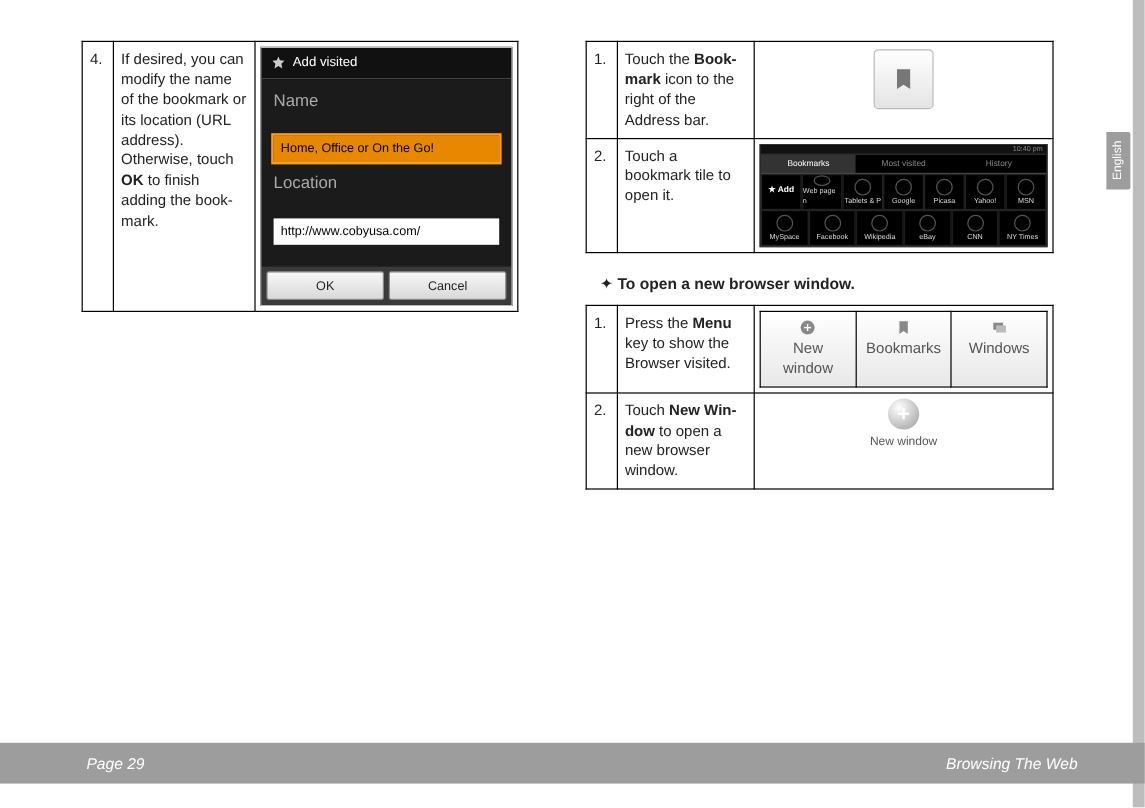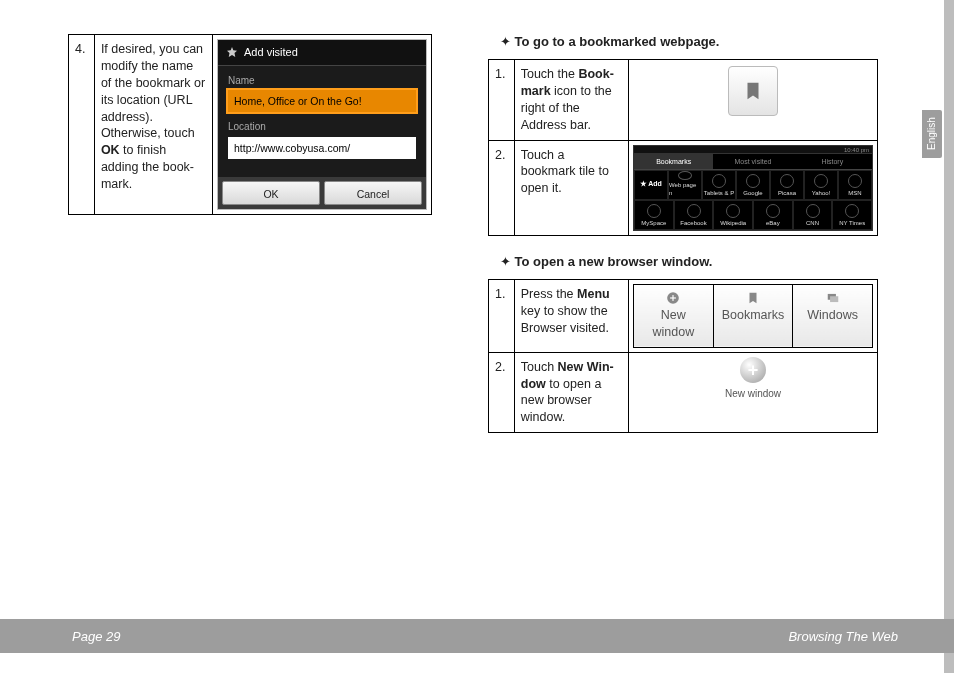--- a/index.html
+++ b/index.html
@@ -53,21 +53,21 @@
     color: #fff;
   }
   .bm-title {
     display: flex; align-items: center; gap: 6px;
     padding: 5px 8px;
     background: #111;
     border-bottom: 1px solid #444;
   }
   .bm-title svg { width: 12px; height: 12px; fill: #ccc; }
   .bm-body { padding: 8px 10px 10px; background: #1b1b1b; }
-  .bm-label { color: #aaa; font-size: 10px; margin-bottom: 3px; }
+  .bm-label { color: #aaa; font-size: 14px; margin-bottom: 20px; }
   .bm-input {
     width: 100%; height: 22px; line-height: 22px;
     padding: 0 6px; margin-bottom: 8px;
     font-size: 10.5px; border: none;
   }
   .bm-input.active { background: #e88700; color: #000; outline: 2px solid #ff9e1b; }
   .bm-input.normal { background: #fff; color: #000; }
   .bm-btns { display: flex; gap: 4px; background: #3a3a3a; padding: 4px; }
   .bm-btn {
     flex: 1; height: 24px; line-height: 24px; text-align: center;
@@ -190,21 +190,20 @@
             </div>
           </div>
         </td>
       </tr>
     </tbody>
       </table>
   </div>
 
   <div class="col-right">
 
-    <h4 class="bullet">To go to a bookmarked webpage.</h4>
 
     <table class="steps">
       <tbody>
           <tr>
         <td class="num">1.</td>
         <td class="txt">
           <span>Touch the </span><span class="b">Book-mark</span><span> icon to the right of the Address bar.</span>
         </td>
         <td class="fig">
           <div class="bm-icon-wrap">

